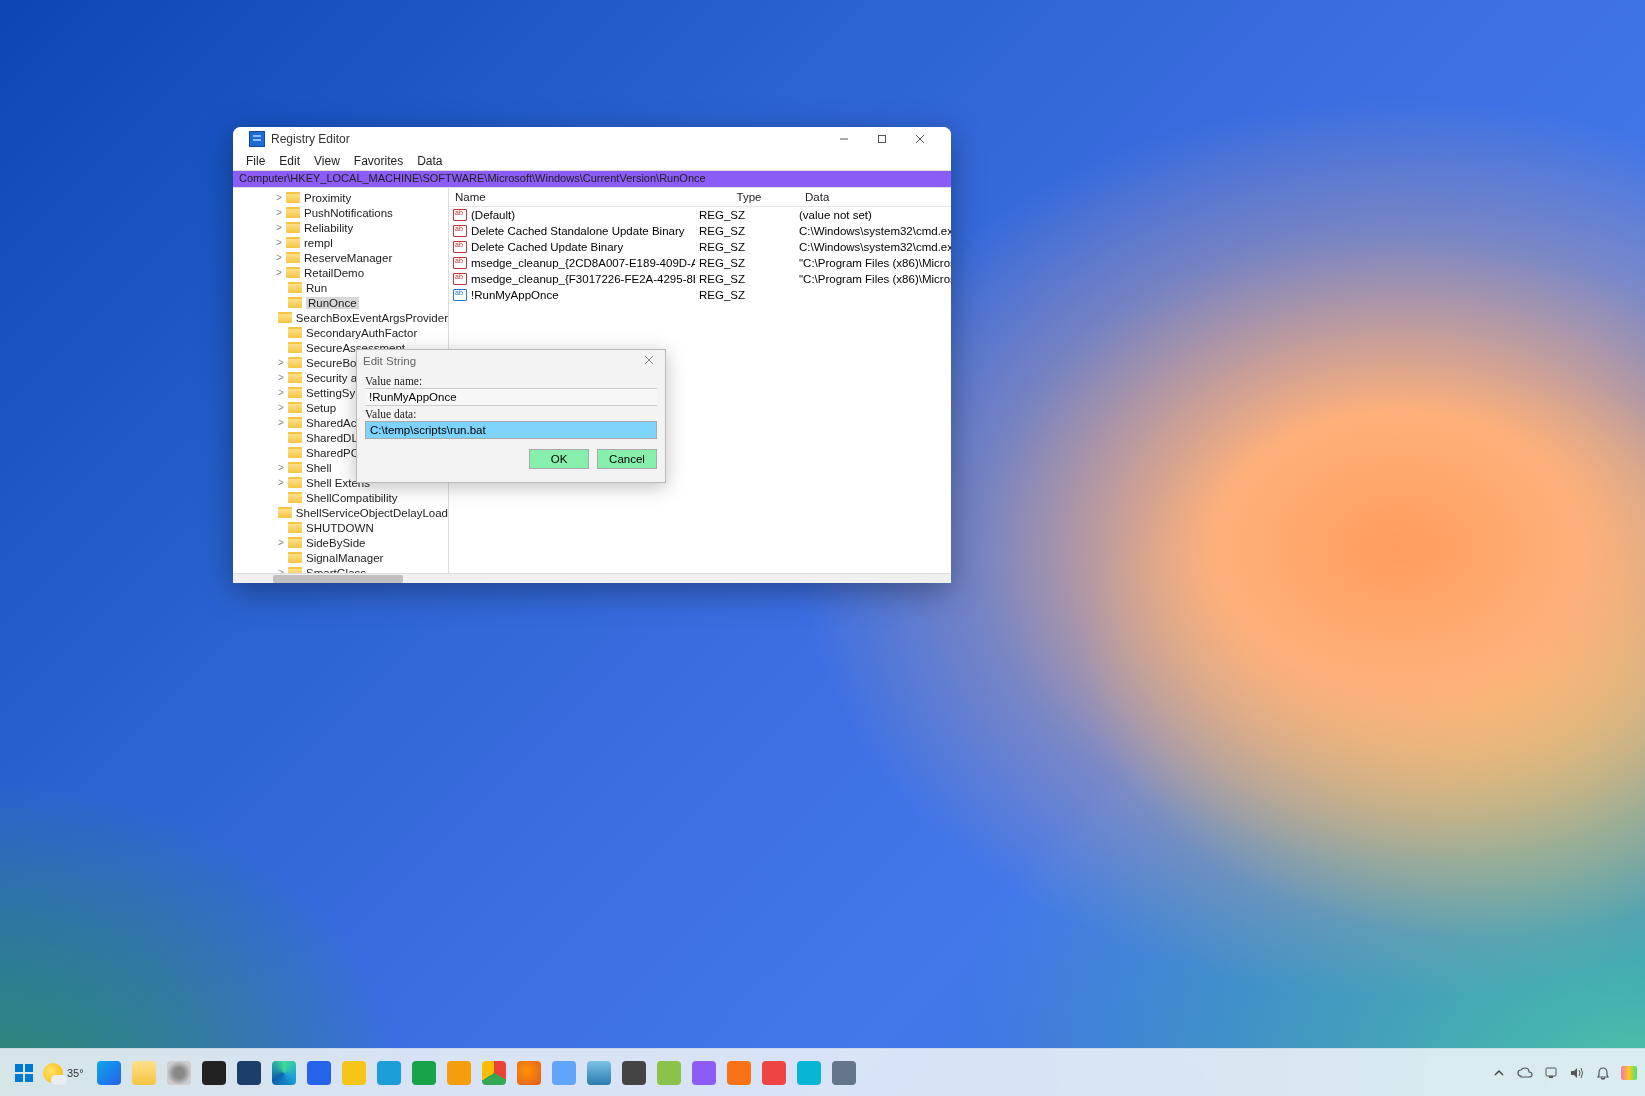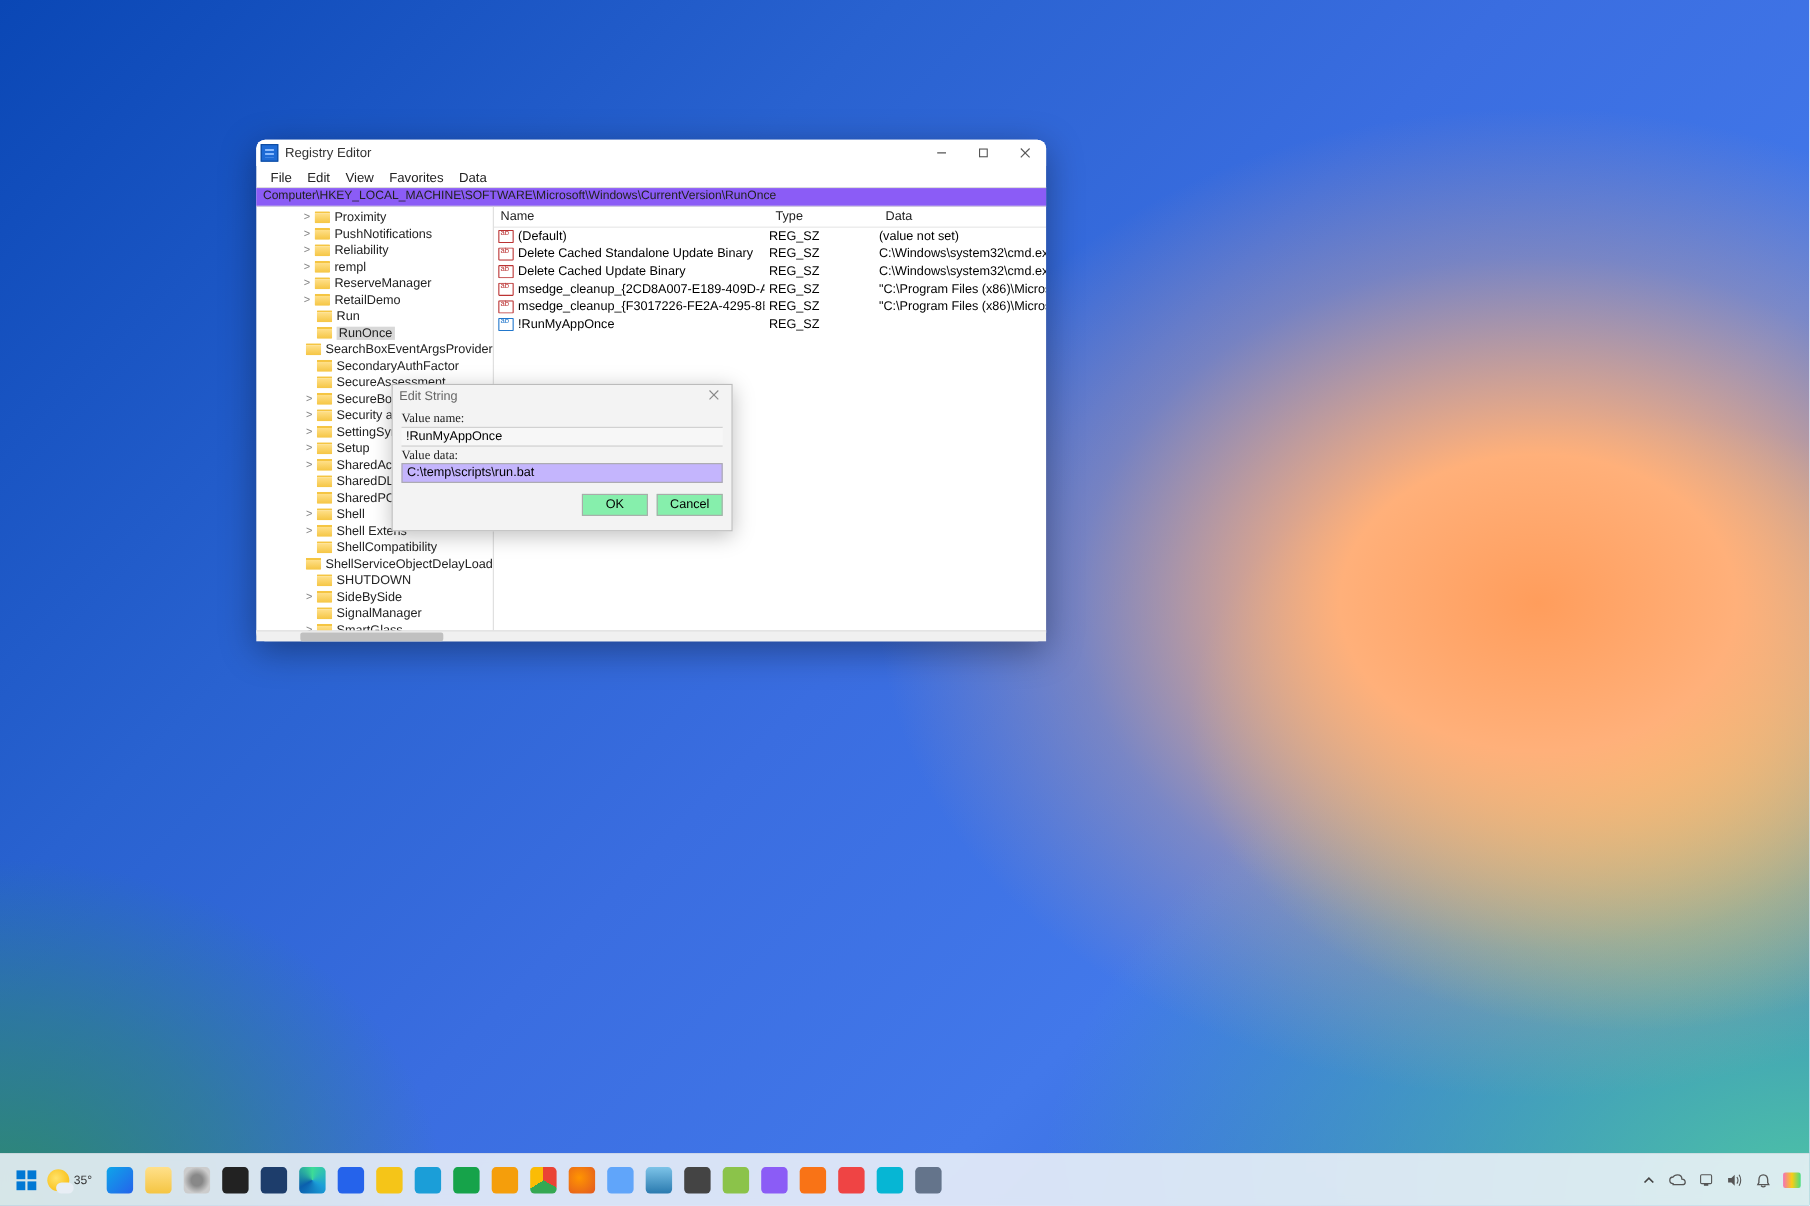--- a/index.html
+++ b/index.html
@@ -17,21 +17,21 @@
 }
 
 
 .window {
   position: absolute; left: 233px; top: 127px; width: 718px; height: 456px;
   background: #fff; border-radius: 8px; box-shadow: 0 8px 32px rgba(0,0,0,0.35);
   display: flex; flex-direction: column;
 }
 .titlebar {
   height: 24px; background: #fff; border-radius: 8px 8px 0 0;
-  display: flex; align-items: center; padding: 0 0; font-size: 12px; color: #333;
+  display: flex; align-items: center; padding: 0 12px; font-size: 12px; color: #333;
   border-bottom: 0;
 }
 .titlebar .app-icon { width: 16px; height: 16px; margin: 0 6px 0 4px; background:#1e6bd6; border:1px solid #0d4a9e; display:flex; align-items:center; justify-content:center; }
 .titlebar .app-icon::after { content:""; display:block; width:8px; height:8px; background:repeating-linear-gradient(#8bbcff 0 2px, transparent 2px 4px); }
 .titlebar .spacer { flex: 1; }
 .wbtn { width: 38px; height: 24px; display:flex; align-items:center; justify-content:center; color:#555; }
 
 .menubar { height: 19px; display:flex; gap: 0; padding: 0 6px; font-size: 12px; color:#222; align-items:center; }
 .menubar span { padding: 2px 7px; }
 
@@ -43,21 +43,21 @@
 .tree li { white-space:nowrap; display:flex; align-items:center; height:15px; padding-left: 40px; }
 .tree li .exp { width:12px; text-align:center; color:#888; font-size:10px; margin-right:1px; }
 .folder-ico { width:14px; height:11px; background: linear-gradient(#ffe08a,#f5c542); border-radius:1px; margin-right:4px; border-top:2px solid #f5c542; flex:0 0 14px; }
 .tree li.sel span.name { background:#d8d8d8; padding: 0 2px; }
 .tree li.child { padding-left: 42px; }
 
 .list { flex:1; overflow:hidden; font-size:11.5px; }
 .list-header { display:flex; height:19px; border-bottom:1px solid #e5e5e5; align-items:center; color:#222; }
 .list-header .col { padding: 0 6px; }
 .col.name { width: 250px; }
-.col.type { width: 100px; }
+.col.type { width: 100px; text-align: center; }
 .col.data { flex:1; }
 .list-body .row { display:flex; height:16px; align-items:center; }
 .val-ico { width:14px; height:12px; margin: 0 4px 0 4px; background:#fff; border:1px solid #b33; border-radius:1px; position:relative; flex:0 0 14px; }
 .val-ico::after { content:"ab"; position:absolute; font-size:7px; color:#b33; left:1px; top:-1px; }
 .val-ico.blue { border-color:#27c; }
 .val-ico.blue::after { color:#27c; }
 .row .name { width: 246px; overflow:hidden; text-overflow:ellipsis; white-space:nowrap; display:flex; align-items:center; }
 .row .type { width: 100px; padding-left:4px; }
 .row .data { flex:1; padding-left:4px; white-space:nowrap; overflow:hidden; }
 
@@ -69,21 +69,21 @@
   position:absolute; left: 356px; top: 349px; width: 310px; height: 134px;
   background:#f3f3f3; border:1px solid #bbb; box-shadow: 0 4px 18px rgba(0,0,0,0.25);
 }
 .dialog .dtitlebar { height:21px; display:flex; align-items:center; padding:0 6px; font-size:11.5px; color:#666; }
 .dialog .dtitlebar .spacer { flex:1; }
 .dialog .dclose { width:20px; text-align:center; color:#888; }
 .dialog .body { padding: 2px 8px; font-size:11.5px; color:#222; }
 .dialog label { display:block; margin: 2px 0 1px; font-family: Liberation Serif, serif; }
 .dialog input[type=text] {
   width: 100%; height: 18px; font-size:11.5px; padding: 0 4px;
-  border:1px solid #aaa; background:#c4b5fd;
+  border:1px solid #aaa; background:#7dd3fc;
 }
 .dialog input[readonly] { background:#f7f7f7; border:1px solid #ccc; border-left:none; border-right:none; }
 .dialog .btnrow { display:flex; justify-content:flex-end; gap:8px; margin-top:10px; }
 .dialog button { width:60px; height:20px; font-size:11.5px; background:#86efac; border:1px solid #aaa; }
 
 
 .taskbar {
   position:absolute; left:0; bottom:0; width:100%; height: 48px;
   background: rgba(238,242,248,0.88); backdrop-filter: blur(4px);
   border-top:1px solid rgba(0,0,0,0.06);

